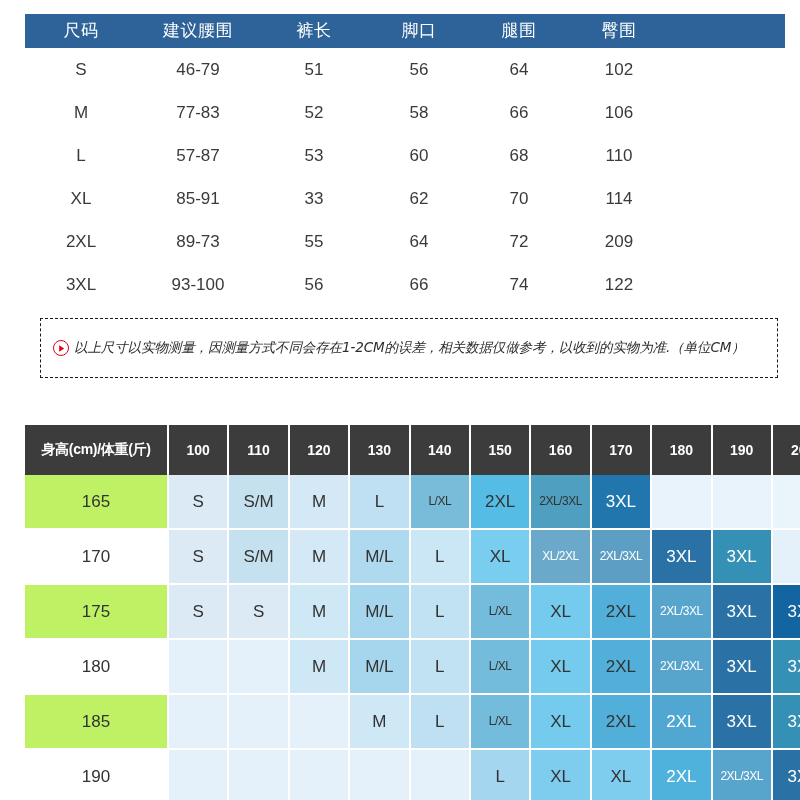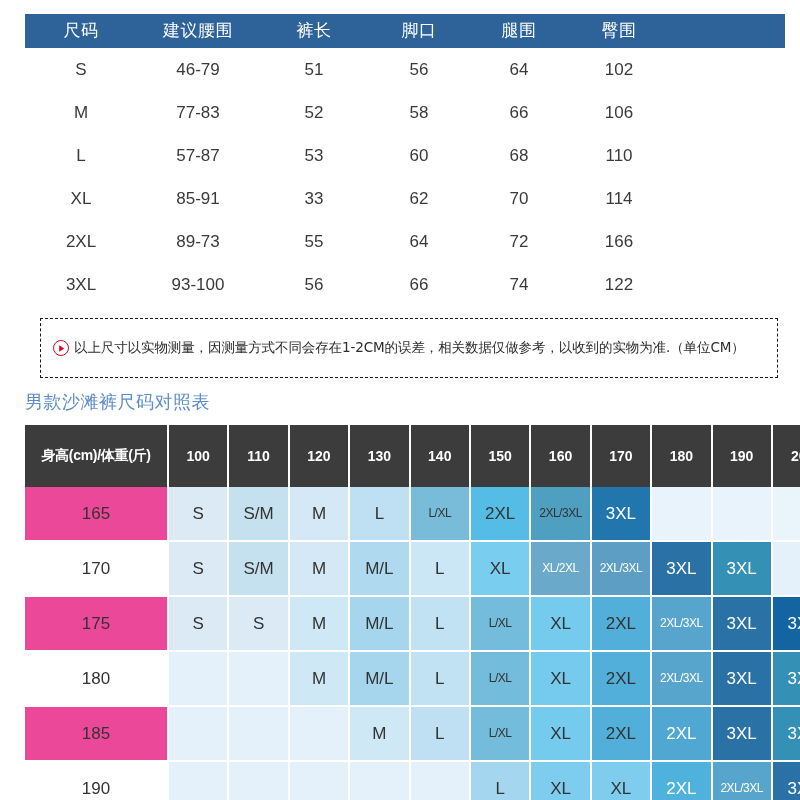--- a/index.html
+++ b/index.html
@@ -48,50 +48,51 @@
     width:16px; height:16px; border-radius:50%;
     border:1.6px solid #e2001a; flex:0 0 auto;
     display:flex; align-items:center; justify-content:center;
     margin-right:5px;
   }
   .note-icon svg { display:block; }
   #note-text {
     font-size:13.5px; color:#2c2c2c; white-space:nowrap;
     font-family:"DejaVu Sans","Liberation Sans",sans-serif;
     letter-spacing:-0.1px;
+    font-style:italic;
   }
 
   
   #section-title {
     position:absolute; left:25px; top:390px;
     font-size:18px; color:#5b8dc8; font-weight:400;
     letter-spacing:0.5px;
   }
 
   
   #table2-wrap { position:absolute; left:25px; top:425px; width:747px; }
   table.t2 { border-collapse:collapse; width:747px; table-layout:fixed; }
   table.t2 thead th {
     background:#3c3c3c; color:#ffffff;
-    height:62px; padding:12px; text-align:center;
+    height:50px; padding:12px; text-align:center;
     font-size:15px; font-weight:700;
     border-right:2px solid #ffffff;
   }
   table.t2 thead th:last-child { border-right:none; }
   table.t2 thead th.hdr-label { font-size:14px; width:143px; letter-spacing:-0.3px; }
   table.t2 thead th.hdr-num   { width:60.4px; font-size:14px; }
   table.t2 tbody td {
     height:53px; padding:0; text-align:center;
     font-size:17px; font-weight:400; color:#333;
     border-right:2px solid #ffffff;
     border-bottom:2px solid #ffffff;
   }
   table.t2 tbody td:last-child { border-right:none; }
   td.rowhdr { font-size:17px; color:#4a4a4a; }
-  td.rowhdr.odd  { background:#ec4899; }
+  td.rowhdr.odd  { background:#bef264; }
   td.rowhdr.even { background:#ffffff; }
   td.cell .lbl { display:block; line-height:53px; }
   td.cell.small .lbl { font-size:12px; font-weight:400; letter-spacing:-0.5px; }
 </style>
 </head>
 <body>
 
 <div id="page">
 
   <div id="table1-wrap">
@@ -143,21 +144,21 @@
             <td class="c-leg">70</td>
             <td class="c-hip">114</td>
             <td class="c-pad"></td>
           </tr>
           <tr>
             <td class="c-size">2XL</td>
             <td class="c-waist">89-73</td>
             <td class="c-len">55</td>
             <td class="c-cuff">64</td>
             <td class="c-leg">72</td>
-            <td class="c-hip">166</td>
+            <td class="c-hip">209</td>
             <td class="c-pad"></td>
           </tr>
           <tr>
             <td class="c-size">3XL</td>
             <td class="c-waist">93-100</td>
             <td class="c-len">56</td>
             <td class="c-cuff">66</td>
             <td class="c-leg">74</td>
             <td class="c-hip">122</td>
             <td class="c-pad"></td>
@@ -170,21 +171,20 @@
     <div id="note-inner">
       <span class="note-icon">
         <svg width="9" height="9" viewBox="0 0 9 9" aria-hidden="true">
           <polygon points="2.2,1.3 7.2,4.5 2.2,7.7" fill="#e2001a"></polygon>
         </svg>
       </span>
       <span id="note-text">以上尺寸以实物测量，因测量方式不同会存在1-2CM的误差，相关数据仅做参考，以收到的实物为准.（单位CM）</span>
     </div>
   </div>
 
-  <div id="section-title">男款沙滩裤尺码对照表</div>
 
   <div id="table2-wrap">
     <table class="t2">
       <thead>
         <tr id="t2-head-row">
           <th class="hdr-label">身高(cm)/体重(斤)</th>
         <th class="hdr-num">100</th>
             <th class="hdr-num">110</th>
             <th class="hdr-num">120</th>
             <th class="hdr-num">130</th>

